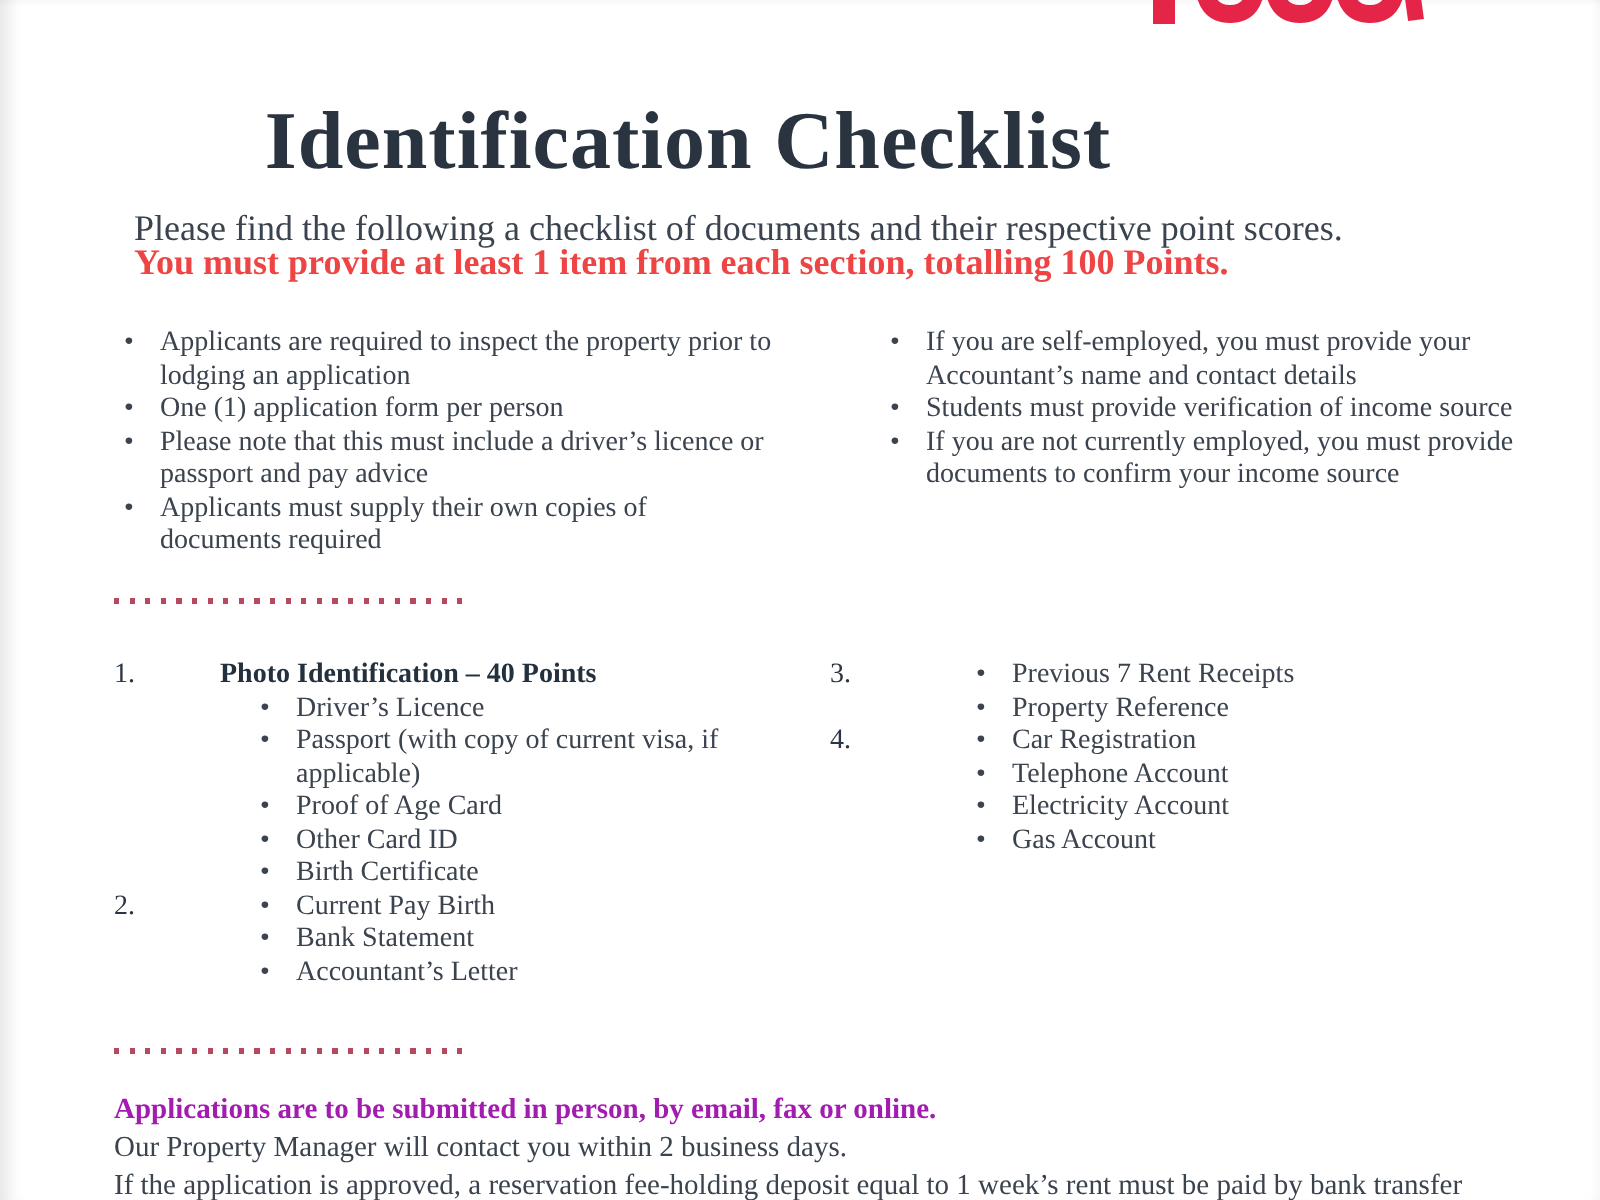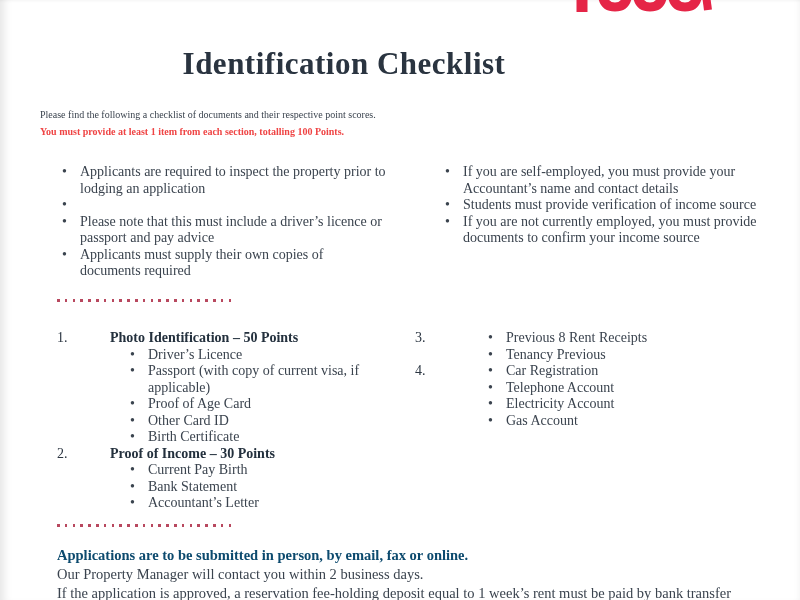--- a/index.html
+++ b/index.html
@@ -10,45 +10,45 @@
     color: #3a434e;
     box-shadow: inset 10px 0 8px -6px rgba(0,0,0,0.10), inset -6px 0 6px -5px rgba(0,0,0,0.05), inset 0 3px 3px -2px rgba(0,0,0,0.04);
   }
   .logo-clip {
     position: absolute; left: 575px; top: 0; width: 137px; height: 13px;
     overflow: hidden;
   }
   .logo-clip svg { display: block; }
   .doc-title {
     position: absolute; top: 46px; left: 0; width: 688px;
-    text-align: center; font-size: 31px; font-weight: 600;
+    text-align: center; font-size: 41px; font-weight: 600;
     color: #2a3440; letter-spacing: 0.5px;
   }
-  .intro { position: absolute; left: 40px; top: 106px; width: 660px; font-size: 10px; line-height: 17px; }
+  .intro { position: absolute; left: 67px; top: 106px; width: 660px; font-size: 18px; line-height: 17px; }
   .intro .bold-line { font-weight: bold; color: #ef4444; }
   .notes-left  { position: absolute; left: 57px;  top: 164px; width: 330px; }
   .notes-right { position: absolute; left: 440px; top: 164px; width: 320px; }
   ul.blist { list-style: none; margin: 0; padding: 0; font-size: 14px; line-height: 16.5px; }
   ul.blist li { display: flex; margin: 0; }
   ul.blist .blt { flex: 0 0 18px; text-align: left; padding-left: 5px; }
   .dotted-sep {
     position: absolute; left: 57px; width: 178px; height: 3px;
     background: repeating-linear-gradient(90deg, #b8485f 0px, #b8485f 2.6px, transparent 2.6px, transparent 7.8px);
   }
   #sep1 { top: 299px; }
   #sep2 { top: 524px; }
   .secs-left  { position: absolute; left: 57px;  top: 330px; width: 350px; }
   .secs-right { position: absolute; left: 415px; top: 330px; width: 340px; }
   .sec { display: flex; font-size: 14px; line-height: 16.6px; }
   .sec .num { flex: 0 0 53px; font-weight: bold; color: #2c3642; font-weight: normal; }
   .sec .stitle { font-weight: bold; color: #23303d; }
   .sec ul.blist { padding-left: 15px; }
   .footer { position: absolute; left: 57px; top: 546px; width: 720px; font-size: 14.5px; line-height: 19px; }
   .footer p { margin: 0; }
-  .footer .bold-line { font-weight: bold; color: #0c4a6e; }
+  .footer .bold-line { font-weight: bold; color: #a21caf; }
 </style>
 </head>
 <body>
 
 <div class="logo-clip">
   <svg width="137" height="26" viewBox="0 0 137 26">
     <g stroke="#e52547" fill="none" stroke-width="11" stroke-linecap="butt">
       <path d="M7 -14 L7 12"></path>
       <path d="M27 -10 q0 17 13 17 q13 0 13 -17" stroke-width="9"></path>
       <path d="M62 -10 q0 17 13 17 q13 0 13 -17" stroke-width="9"></path>
@@ -66,20 +66,21 @@
 </div>
 
 <div class="notes-left">
   <ul class="blist">
       <li>
         <span class="blt">•</span>
         <span class="btxt">Applicants are required to inspect the property prior to lodging an application</span>
       </li>
       <li>
         <span class="blt">•</span>
+        <span class="btxt">One (1) application form per person</span>
       </li>
       <li>
         <span class="blt">•</span>
         <span class="btxt">Please note that this must include a driver’s licence or passport and pay advice</span>
       </li>
       <li>
         <span class="blt">•</span>
         <span class="btxt">Applicants must supply their own copies of documents required</span>
       </li>
     </ul>
@@ -101,21 +102,21 @@
       </li>
     </ul>
 </div>
 
 <div class="dotted-sep" id="sep1"></div>
 
 <div class="secs-left">
     <div class="sec">
       <span class="num">1.</span>
       <div class="sbody">
-        <div class="stitle">Photo Identification – 50 Points</div>
+        <div class="stitle">Photo Identification – 40 Points</div>
         <ul class="blist sitems">
           <li>
             <span class="blt">•</span>
             <span class="btxt">Driver’s Licence</span>
           </li>
           <li>
             <span class="blt">•</span>
             <span class="btxt">Passport (with copy of current visa, if applicable)</span>
           </li>
           <li>
@@ -129,21 +130,20 @@
           <li>
             <span class="blt">•</span>
             <span class="btxt">Birth Certificate</span>
           </li>
         </ul>
       </div>
     </div>
     <div class="sec">
       <span class="num">2.</span>
       <div class="sbody">
-        <div class="stitle">Proof of Income – 30 Points</div>
         <ul class="blist sitems">
           <li>
             <span class="blt">•</span>
             <span class="btxt">Current Pay Birth</span>
           </li>
           <li>
             <span class="blt">•</span>
             <span class="btxt">Bank Statement</span>
           </li>
           <li>
@@ -154,25 +154,25 @@
       </div>
     </div>
   </div>
 <div class="secs-right">
     <div class="sec">
       <span class="num">3.</span>
       <div class="sbody">
         <ul class="blist sitems">
           <li>
             <span class="blt">•</span>
-            <span class="btxt">Previous 8 Rent Receipts</span>
-          </li>
-          <li>
-            <span class="blt">•</span>
-            <span class="btxt">Tenancy Previous</span>
+            <span class="btxt">Previous 7 Rent Receipts</span>
+          </li>
+          <li>
+            <span class="blt">•</span>
+            <span class="btxt">Property Reference</span>
           </li>
         </ul>
       </div>
     </div>
     <div class="sec">
       <span class="num">4.</span>
       <div class="sbody">
         <ul class="blist sitems">
           <li>
             <span class="blt">•</span>

